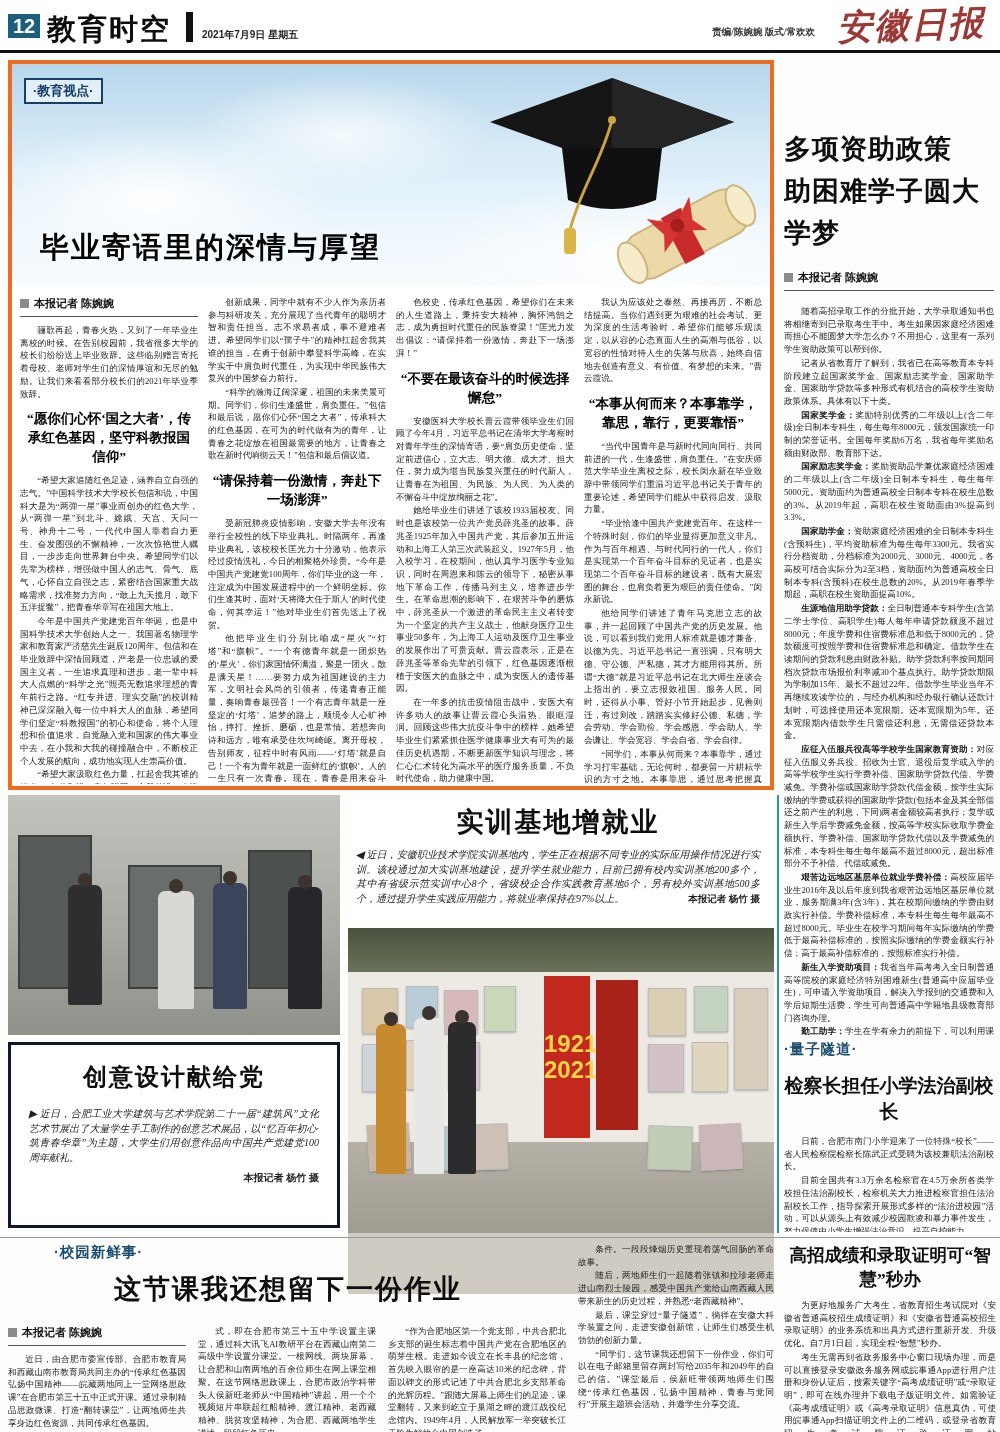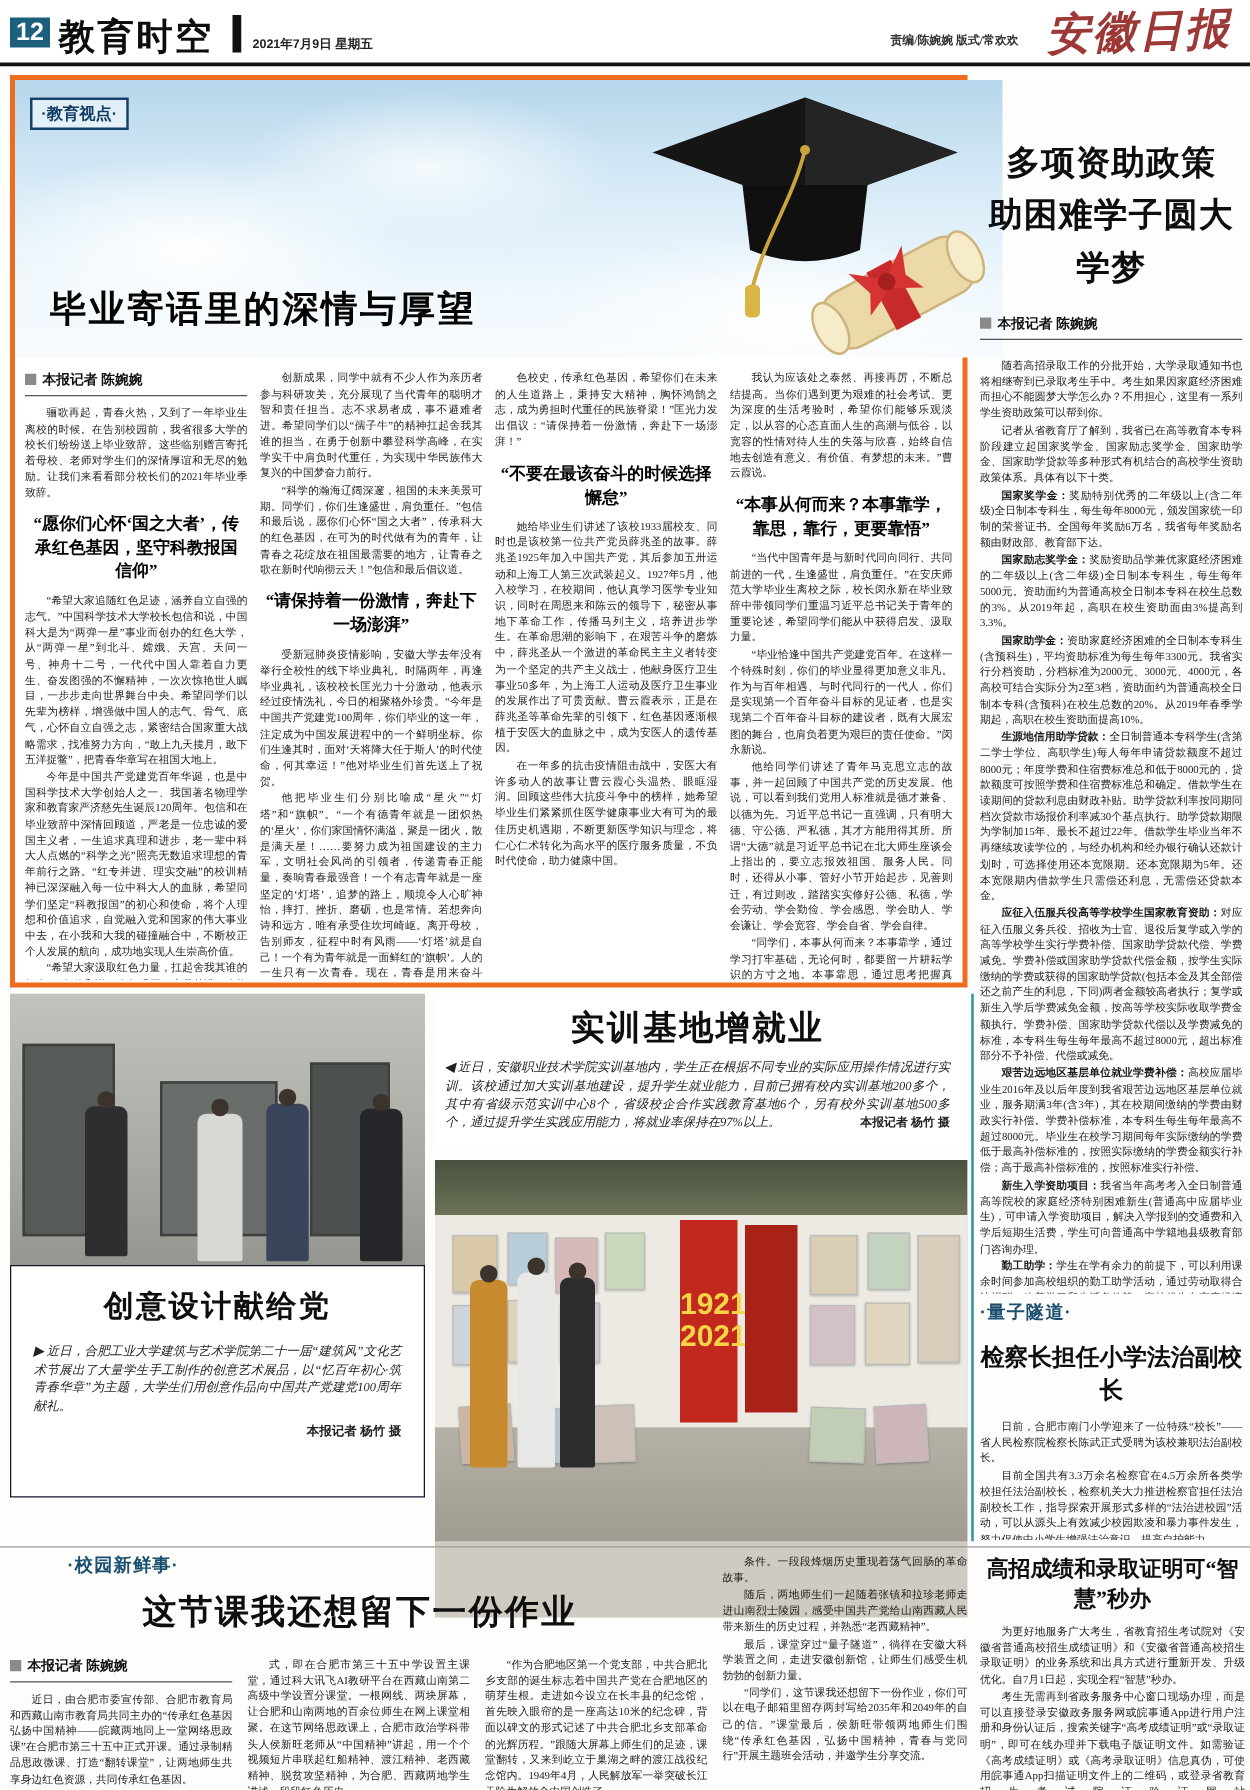--- a/index.html
+++ b/index.html
@@ -12,56 +12,56 @@
   .secname{position:absolute;left:47px;top:10px;font-family:"Liberation Sans",sans-serif;font-weight:900;
            font-size:29px;letter-spacing:2px;color:#0d0d0d;}
   .secbar{position:absolute;left:186px;top:12px;width:7px;height:30px;background:#111;}
   .hdate{position:absolute;left:202px;top:28px;font-family:"Liberation Sans",sans-serif;font-size:10px;font-weight:700;color:#222;}
   .editors{position:absolute;right:185px;top:26px;font-family:Liberation Serif, serif;font-size:9.5px;font-weight:700;color:#333;}
   .masthead{position:absolute;right:15px;top:2px;font-size:35px;font-weight:700;color:#9c3836;
             font-family:"Liberation Serif",serif;font-style:italic;transform:rotate(-2deg);letter-spacing:2px;}
   
   #mainbox{position:absolute;left:8px;top:60px;width:766px;height:730px;border:4px solid #ee6c1f;background:#fff;box-sizing:border-box;}
   #sky{position:relative;width:100%;height:222px;overflow:hidden;
-       background:linear-gradient(180deg,#b7d7ec 0%,#d8ebf7 40%,#eef7fd 75%,#f7fbfe 100%);padding-left:32px;}
+       background:linear-gradient(180deg,#b7d7ec 0%,#d8ebf7 40%,#eef7fd 75%,#f7fbfe 100%);}
   .cloud{position:absolute;background:radial-gradient(closest-side,rgba(255,255,255,.95),rgba(255,255,255,0));border-radius:50%;}
   .vpbadge{position:absolute;left:12px;top:14px;border:2px solid #14406b;color:#123d66;background:rgba(255,255,255,.55);
            font-family:"Liberation Sans",sans-serif;font-weight:700;font-size:13px;padding:2px 7px;}
   .mainhl{position:absolute;left:28px;bottom:18px;font-family:"Liberation Sans",sans-serif;font-weight:900;
           font-size:29px;letter-spacing:2px;color:#050505;text-shadow:0 0 8px rgba(255,255,255,.9);}
   #capwrap{position:absolute;right:8px;top:6px;width:300px;height:214px;}
   #mainbody{position:absolute;left:8px;top:232px;right:8px;height:488px;display:flex;gap:10px;overflow:hidden;}
   .mcol{flex:1;overflow:hidden;}
   
   .bp{font-size:8.6px;line-height:12.7px;text-align:justify;text-indent:2em;margin:0 0 1px 0;color:#1b1b1b;}
   .bp b{font-weight:700;}
   .sub{font-size:13.5px;line-height:19px;font-weight:700;text-align:center;margin:9px 2px 8px 2px;color:#000;
        font-family:"Liberation Serif",serif;}
   .byline{display:flex;align-items:center;gap:5px;font-family:"Liberation Sans",sans-serif;font-weight:700;
           font-size:11px;color:#111;border-bottom:1.5px solid #555;padding-bottom:5px;margin-bottom:7px;}
   .byline .sq{width:9px;height:9px;background:#8a8a8a;flex:0 0 auto;}
   
   #aid{position:absolute;left:784px;top:60px;width:210px;height:975px;overflow:hidden;}
-  .aidtitle{font-size:27px;font-weight:700;text-align:center;line-height:42px;color:#0e0e0e;margin-top:49px;letter-spacing:1px;}
+  .aidtitle{font-size:27px;font-weight:700;line-height:42px;color:#0e0e0e;margin-top:68px;letter-spacing:1px;}
   #aidbody{margin-top:14px;overflow:hidden;height:772px;}
   #shortwave{position:absolute;left:784px;top:1040px;width:210px;height:192px;overflow:hidden;}
   .seclabel{font-family:"Liberation Sans",sans-serif;font-weight:900;font-size:14.5px;color:#1a4f70;letter-spacing:1px;}
   .swtitle{font-size:19px;font-weight:700;text-align:center;margin:14px 0 10px 0;color:#0e0e0e;}
   
   #photo1{position:absolute;left:8px;top:795px;width:332px;height:240px;overflow:hidden;
           background:linear-gradient(180deg,#c2c3bd 0%,#a9aaa3 55%,#8f9089 100%);}
   .machine{position:absolute;background:#565a58;border:2px solid #3c403e;}
   .person{position:absolute;border-radius:7px 7px 2px 2px;}
   .head{position:absolute;left:50%;top:-12px;transform:translateX(-50%);width:14px;height:14px;border-radius:50%;background:#3b332c;}
   #trainbox{position:absolute;left:348px;top:800px;width:420px;height:120px;background:#fff;overflow:hidden;}
   .traintitle{font-size:27px;font-weight:700;text-align:center;margin:4px 0 8px 0;color:#0e0e0e;letter-spacing:2px;}
   .caption{font-size:10px;line-height:14.5px;text-align:justify;font-style:italic;color:#222;margin:0 8px;}
   .caption .credit{float:right;font-weight:700;font-style:normal;font-family:"Liberation Sans",sans-serif;font-size:9.5px;}
   #photo2{position:absolute;left:348px;top:928px;width:426px;height:366px;overflow:hidden;background:#cfcbc2;}
-  #creative{position:absolute;left:8px;top:1012px;width:332px;height:186px;border:1px solid #0f172a;box-sizing:border-box;
+  #creative{position:absolute;left:8px;top:1042px;width:332px;height:186px;border:3px solid #0f172a;box-sizing:border-box;
             background:#fff;overflow:hidden;}
   .creativetitle{font-size:24px;font-weight:700;text-align:center;margin:16px 0 14px 0;letter-spacing:2px;color:#0e0e0e;}
   .vline{position:absolute;width:2px;background:#2f96a0;}
   .hline{position:absolute;height:1px;background:#9a9a9a;}
   
   #campus{position:absolute;left:8px;top:1243px;width:766px;height:189px;overflow:hidden;}
   .campustitle{position:absolute;left:0;top:28px;width:560px;text-align:center;font-size:27px;font-weight:700;color:#0e0e0e;letter-spacing:2px;}
   .ccol{position:absolute;overflow:hidden;}
   #smart{position:absolute;left:784px;top:1243px;width:212px;height:189px;overflow:hidden;}
   .smarttitle{font-size:17.5px;font-weight:700;color:#0e0e0e;margin:0 0 8px 0;line-height:24px;text-align:center;}
@@ -133,20 +133,21 @@
             <p class="bp">“科学的瀚海辽阔深邃，祖国的未来美景可期。同学们，你们生逢盛世，肩负重任。”包信和最后说，愿你们心怀“国之大者”，传承科大的红色基因，在可为的时代做有为的青年，让青春之花绽放在祖国最需要的地方，让青春之歌在新时代响彻云天！”包信和最后倡议道。</p>
             <h4 class="sub">“请保持着一份激情，奔赴下一场澎湃”</h4>
             <p class="bp">受新冠肺炎疫情影响，安徽大学去年没有举行全校性的线下毕业典礼。时隔两年，再逢毕业典礼，该校校长匡光力十分激动，他表示经过疫情洗礼，今日的相聚格外珍贵。“今年是中国共产党建党100周年，你们毕业的这一年，注定成为中国发展进程中的一个鲜明坐标。你们生逢其时，面对‘天将降大任于斯人’的时代使命，何其幸运！”他对毕业生们首先送上了祝贺。</p>
             <p class="bp">他把毕业生们分别比喻成“星火”“灯塔”和“旗帜”。“一个有德青年就是一团炽热的‘星火’，你们家国情怀满溢，聚是一团火，散是满天星！……要努力成为祖国建设的主力军，文明社会风尚的引领者，传递青春正能量，奏响青春最强音！一个有志青年就是一座坚定的‘灯塔’，追梦的路上，顺境令人心旷神怡，摔打、挫折、磨砺，也是常情。若想奔向诗和远方，唯有承受住坎坷崎岖。离开母校，告别师友，征程中时有风雨——‘灯塔’就是自己！一个有为青年就是一面鲜红的‘旗帜’。人的一生只有一次青春。现在，青春是用来奋斗的；将来，青春是用来回忆的。”匡光力满怀激情地说。1921年共产党人蔡晓舟抽刀断指、誓死筹建安徽大学，一代代安大人将个人理想与国家命运紧紧相连的热血青春；如今天南海北的安大校友，积极投身祖国建设、奋力拼搏实现自我的无悔青春！</p>
           </div>
         </div>
       <div class="mcol">
           <div>
             <p class="bp">色校史，传承红色基因，希望你们在未来的人生道路上，秉持安大精神，胸怀鸿鹄之志，成为勇担时代重任的民族脊梁！”匡光力发出倡议：“请保持着一份激情，奔赴下一场澎湃！”</p>
             <h4 class="sub">“不要在最该奋斗的时候选择懈怠”</h4>
+            <p class="bp">安徽医科大学校长曹云霞带领毕业生们回顾了今年4月，习近平总书记在清华大学考察时对青年学生的深情寄语，要“肩负历史使命，坚定前进信心，立大志、明大德、成大才、担大任，努力成为堪当民族复兴重任的时代新人，让青春在为祖国、为民族、为人民、为人类的不懈奋斗中绽放绚丽之花”。</p>
             <p class="bp">她给毕业生们讲述了该校1933届校友、同时也是该校第一位共产党员薛兆圣的故事。薛兆圣1925年加入中国共产党，其后参加五卅运动和上海工人第三次武装起义。1927年5月，他入校学习，在校期间，他认真学习医学专业知识，同时在周恩来和陈云的领导下，秘密从事地下革命工作，传播马列主义，培养进步学生。在革命思潮的影响下，在艰苦斗争的磨炼中，薛兆圣从一个激进的革命民主主义者转变为一个坚定的共产主义战士，他献身医疗卫生事业50多年，为上海工人运动及医疗卫生事业的发展作出了可贵贡献。曹云霞表示，正是在薛兆圣等革命先辈的引领下，红色基因逐渐根植于安医大的血脉之中，成为安医人的遗传基因。</p>
             <p class="bp">在一年多的抗击疫情阻击战中，安医大有许多动人的故事让曹云霞心头温热、眼眶湿润。回顾这些伟大抗疫斗争中的榜样，她希望毕业生们紧紧抓住医学健康事业大有可为的最佳历史机遇期，不断更新医学知识与理念，将仁心仁术转化为高水平的医疗服务质量，不负时代使命，助力健康中国。</p>
           </div>
         </div>
       <div class="mcol">
           <div>
             <p class="bp">我认为应该处之泰然、再接再厉，不断总结提高。当你们遇到更为艰难的社会考试、更为深度的生活考验时，希望你们能够乐观淡定，以从容的心态直面人生的高潮与低谷，以宽容的性情对待人生的失落与欣喜，始终自信地去创造有意义、有价值、有梦想的未来。”曹云霞说。</p>
             <h4 class="sub">“本事从何而来？本事靠学，靠思，靠行，更要靠悟”</h4>
             <p class="bp">“当代中国青年是与新时代同向同行、共同前进的一代，生逢盛世，肩负重任。”在安庆师范大学毕业生离校之际，校长闵永新在毕业致辞中带领同学们重温习近平总书记关于青年的重要论述，希望同学们能从中获得启发、汲取力量。</p>
             <p class="bp">“毕业恰逢中国共产党建党百年。在这样一个特殊时刻，你们的毕业显得更加意义非凡。作为与百年相遇、与时代同行的一代人，你们是实现第一个百年奋斗目标的见证者，也是实现第二个百年奋斗目标的建设者，既有大展宏图的舞台，也肩负着更为艰巨的责任使命。”闵永新说。</p>

